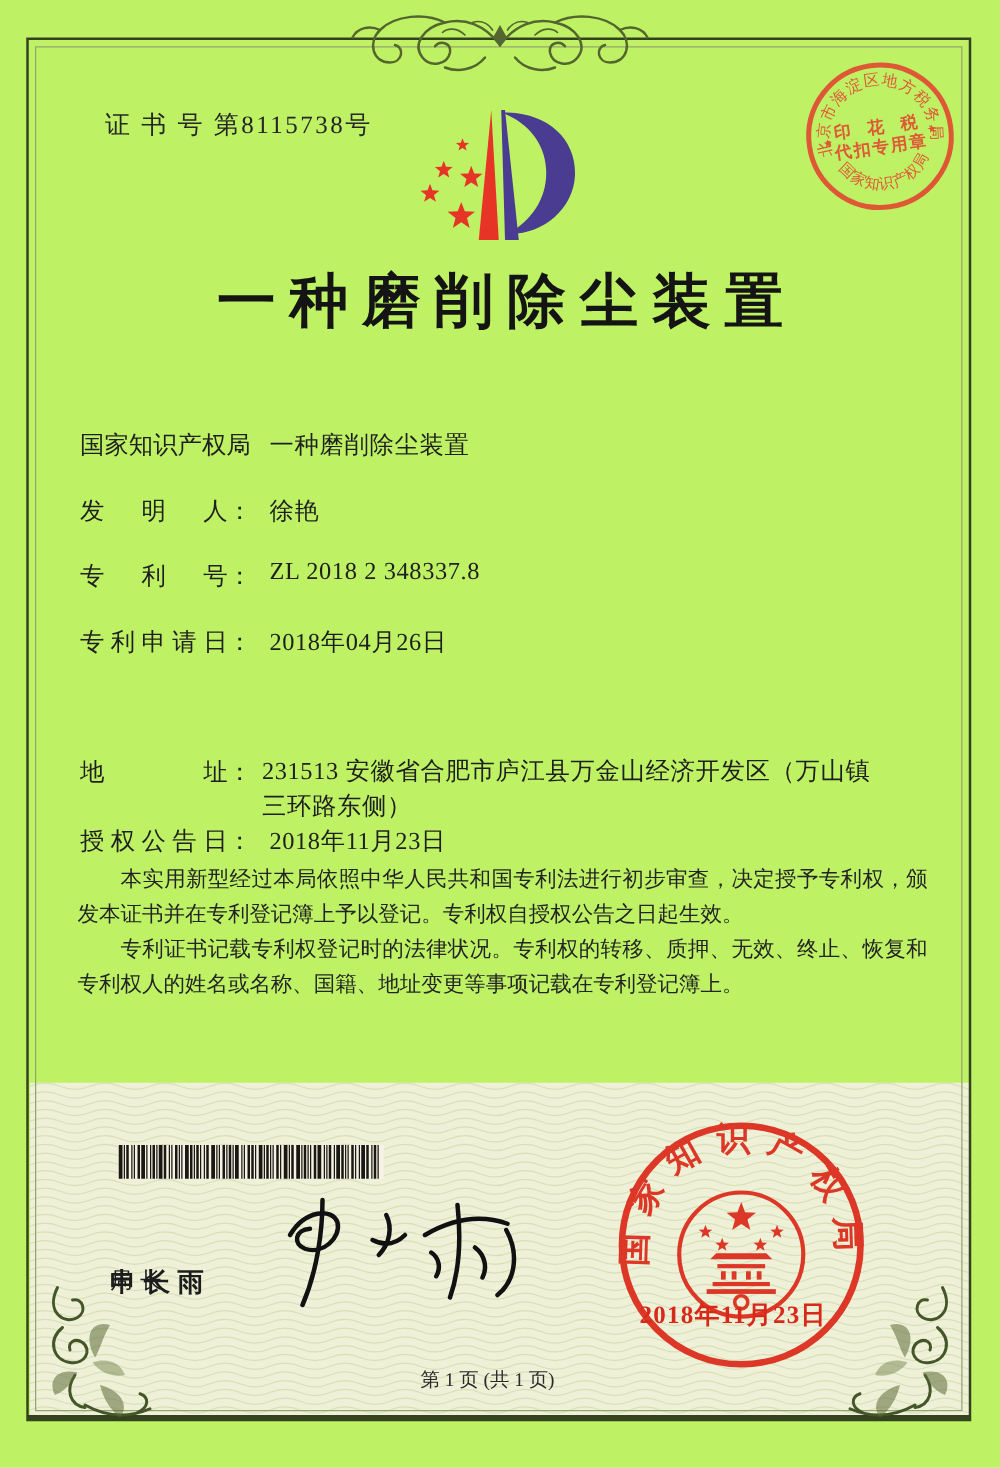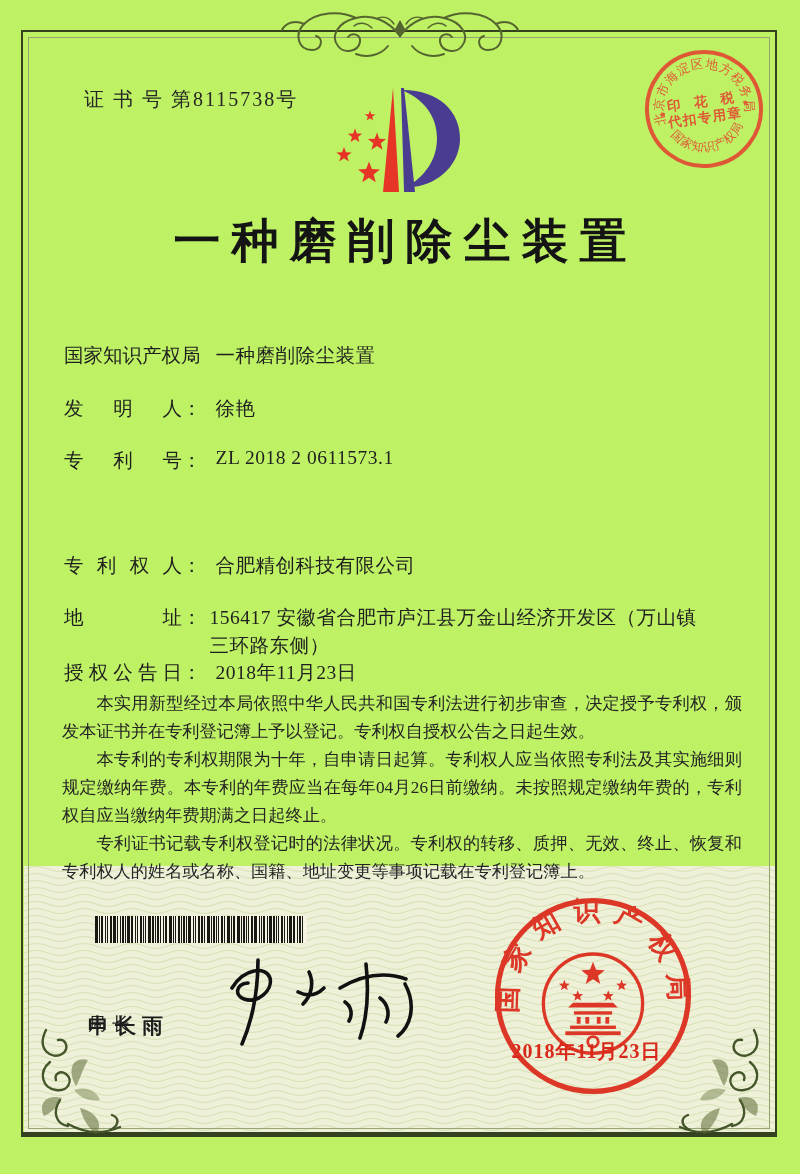--- a/index.html
+++ b/index.html
@@ -185,35 +185,34 @@
 
   <div class="abs title">一种磨削除尘装置</div>
 
   <div class="frow" style="top:342px">
     <span class="flabel">国家知识产权局</span><span class="fcolon">：</span><span class="fvalue">一种磨削除尘装置</span>
   </div>
   <div class="frow" style="top:395px">
     <span class="flabel">发明人</span><span class="fcolon">：</span><span class="fvalue">徐艳</span>
   </div>
   <div class="frow" style="top:447px">
-    <span class="flabel">专利号</span><span class="fcolon">：</span><span class="fvalue">ZL 2018 2 0611573.1</span>
-  </div>
-  <div class="frow" style="top:552px">
-    <span class="flabel">专利权人</span><span class="fcolon">：</span><span class="fvalue">合肥精创科技有限公司</span>
+    <span class="flabel">专利号</span><span class="fcolon">：</span><span class="fvalue">ZL 2018 2 348337.8</span>
+  </div>
+  <div class="frow" style="top:500px">
+    <span class="flabel">专利申请日</span><span class="fcolon">：</span><span class="fvalue">2018年04月26日</span>
   </div>
   <div class="frow" style="top:604px">
-    <span class="flabel">地址</span><span class="fcolon">：</span><span class="fvalue-block"><span>156417 安徽省合肥市庐江县万金山经济开发区（万山镇</span><br><span>三环路东侧）</span></span>
+    <span class="flabel">地址</span><span class="fcolon">：</span><span class="fvalue-block"><span>231513 安徽省合肥市庐江县万金山经济开发区（万山镇</span><br><span>三环路东侧）</span></span>
   </div>
   <div class="frow" style="top:659px">
     <span class="flabel">授权公告日</span><span class="fcolon">：</span><span class="fvalue">2018年11月23日</span>
   </div>
 
   <div class="abs body-text">
     <p>本实用新型经过本局依照中华人民共和国专利法进行初步审查，决定授予专利权，颁发本证书并在专利登记簿上予以登记。专利权自授权公告之日起生效。</p>
-    <p>本专利的专利权期限为十年，自申请日起算。专利权人应当依照专利法及其实施细则规定缴纳年费。本专利的年费应当在每年04月26日前缴纳。未按照规定缴纳年费的，专利权自应当缴纳年费期满之日起终止。</p>
     <p>专利证书记载专利权登记时的法律状况。专利权的转移、质押、无效、终止、恢复和专利权人的姓名或名称、国籍、地址变更等事项记载在专利登记簿上。</p>
   </div>
 
   <div class="abs barcode" id="barcode">
       <div style="left: 0px; width: 3px;"></div>
       <div style="left: 4px; width: 1px;"></div>
       <div style="left: 6px; width: 2px;"></div>
       <div style="left: 10px; width: 1px;"></div>
       <div style="left: 12px; width: 1px;"></div>
       <div style="left: 15px; width: 2px;"></div>
@@ -323,14 +322,15 @@
         <rect x="4" y="14" width="4" height="7"></rect>
         <rect x="13" y="14" width="4" height="7"></rect>
         <rect x="-24" y="23" width="48" height="3.5"></rect>
         <rect x="-29" y="29" width="58" height="4"></rect>
         <circle cx="0" cy="40" r="5.5" fill="none" stroke="#dc2a1a" stroke-width="3"></circle>
       </g>
     </g>
   </svg>
   <div class="abs seal-date">2018年11月23日</div>
 
+  <div class="abs footer">第 1 页 (共 1 页)</div>
 
 </div>
 
 </body></html>

